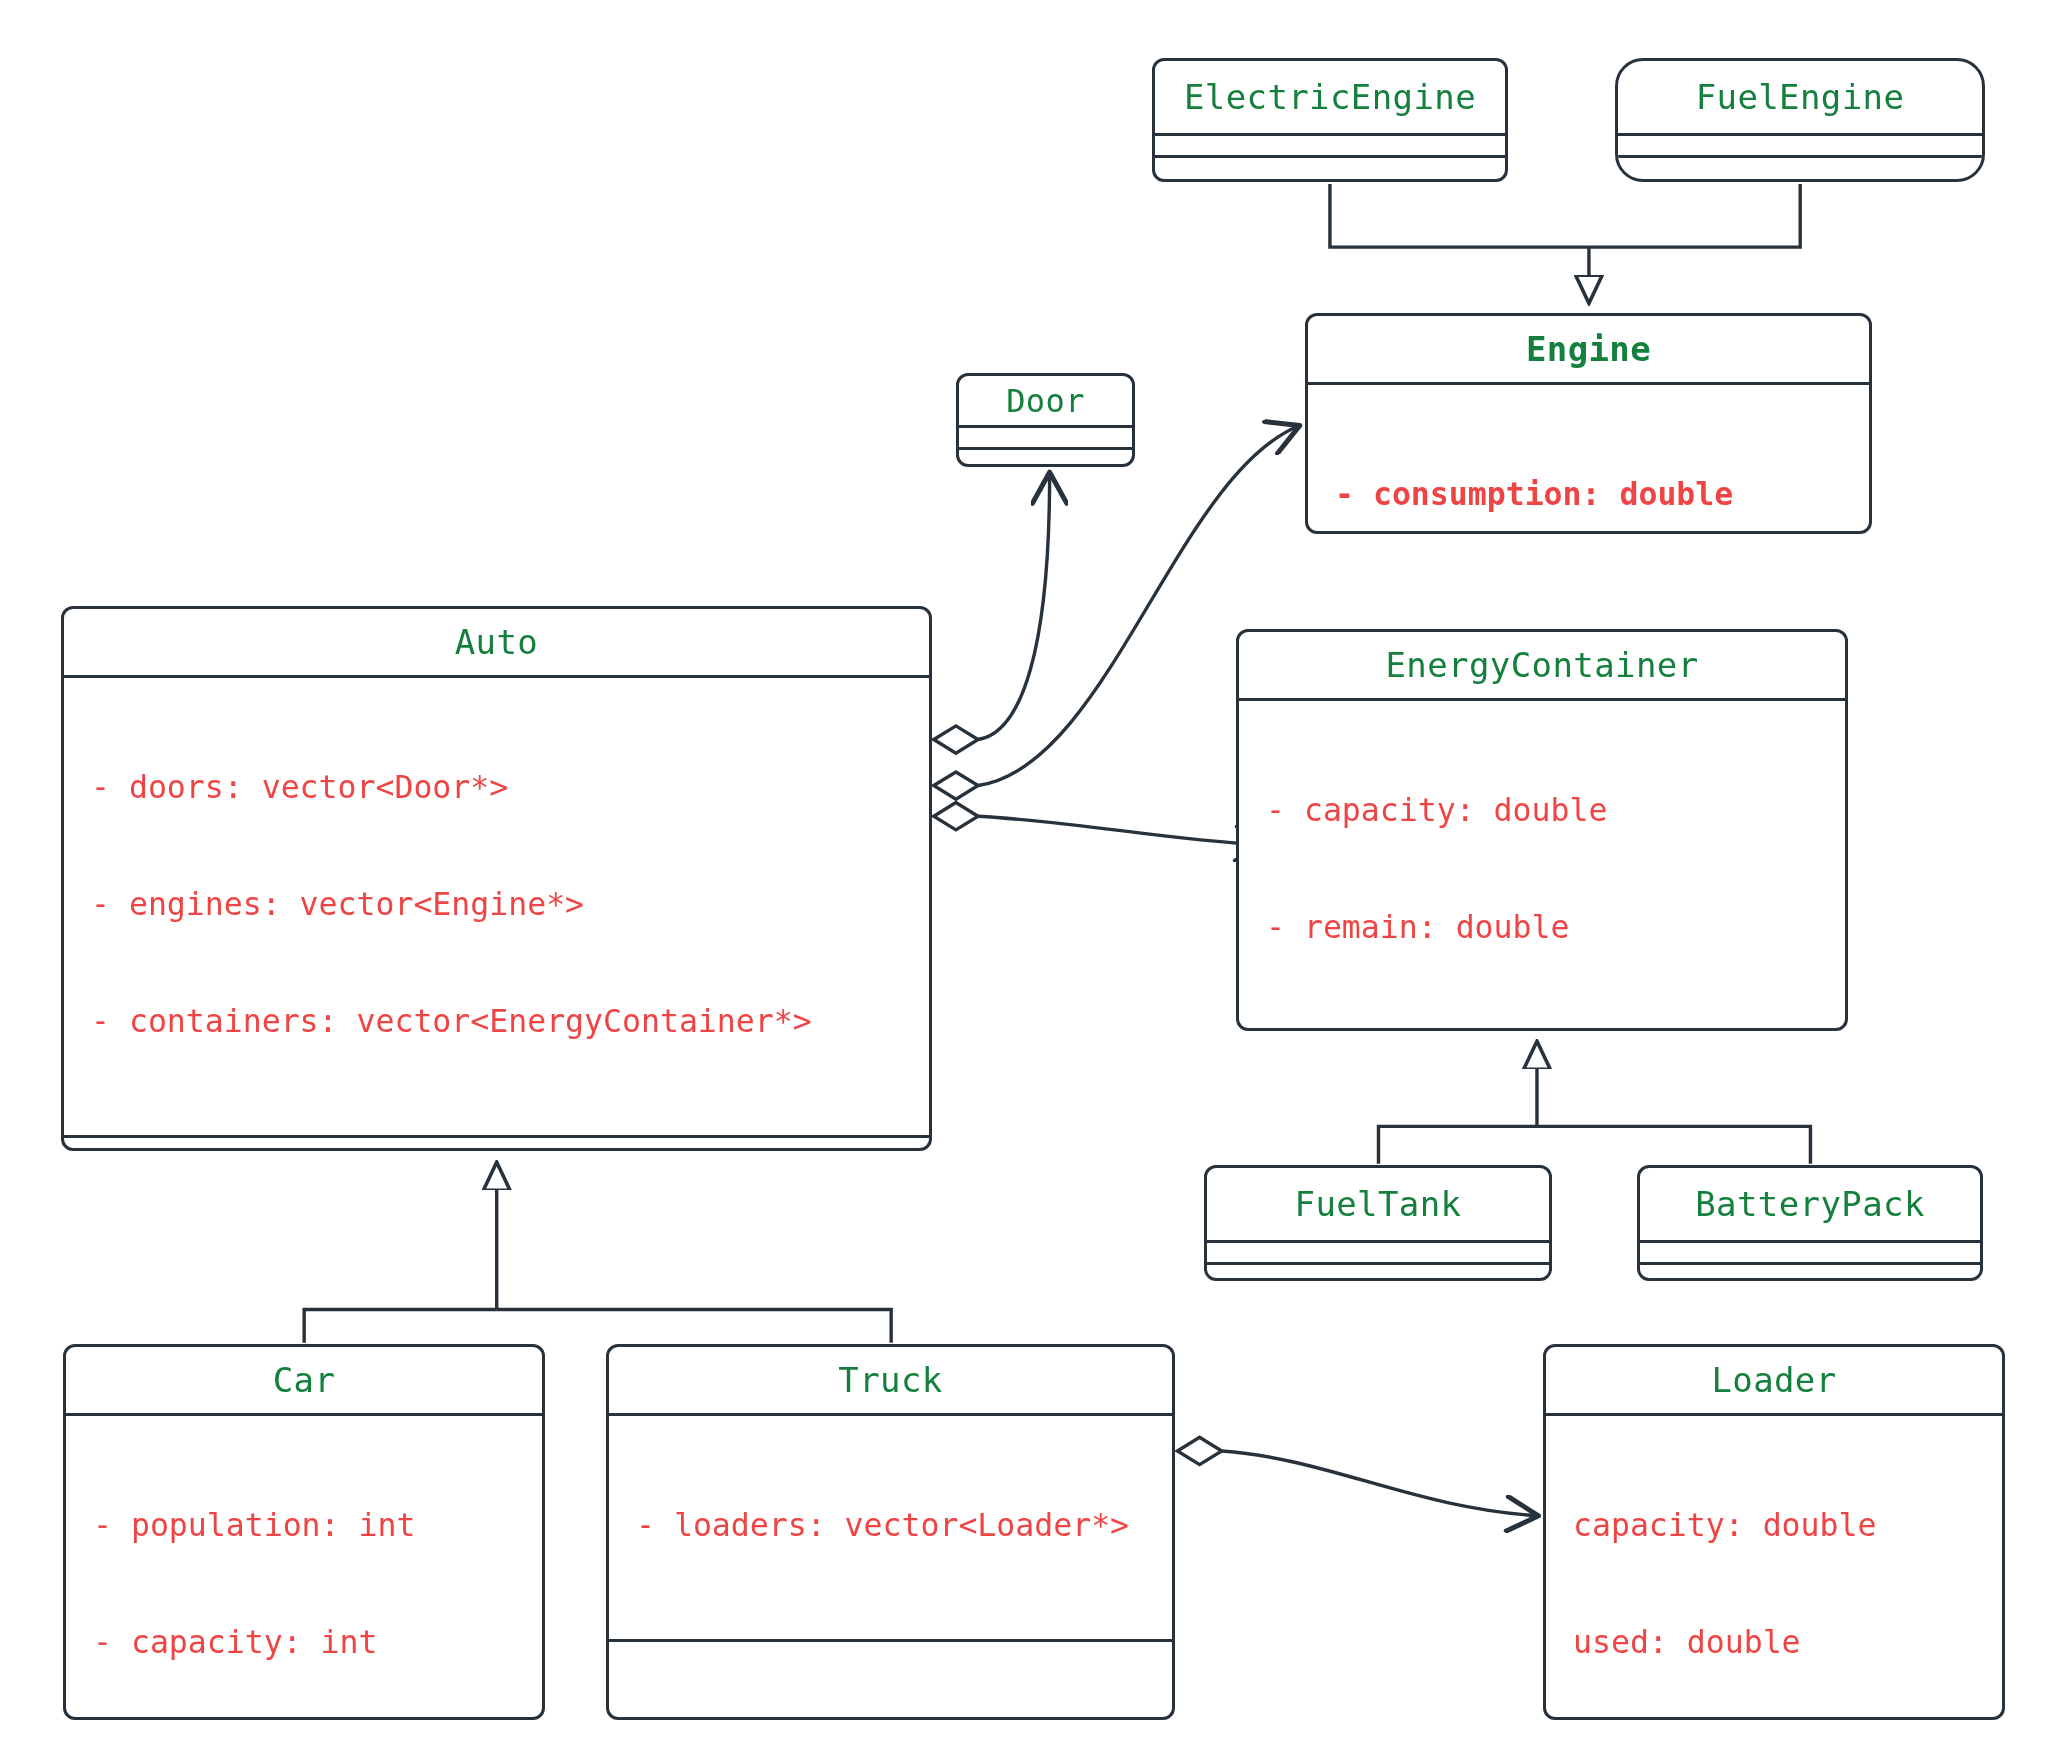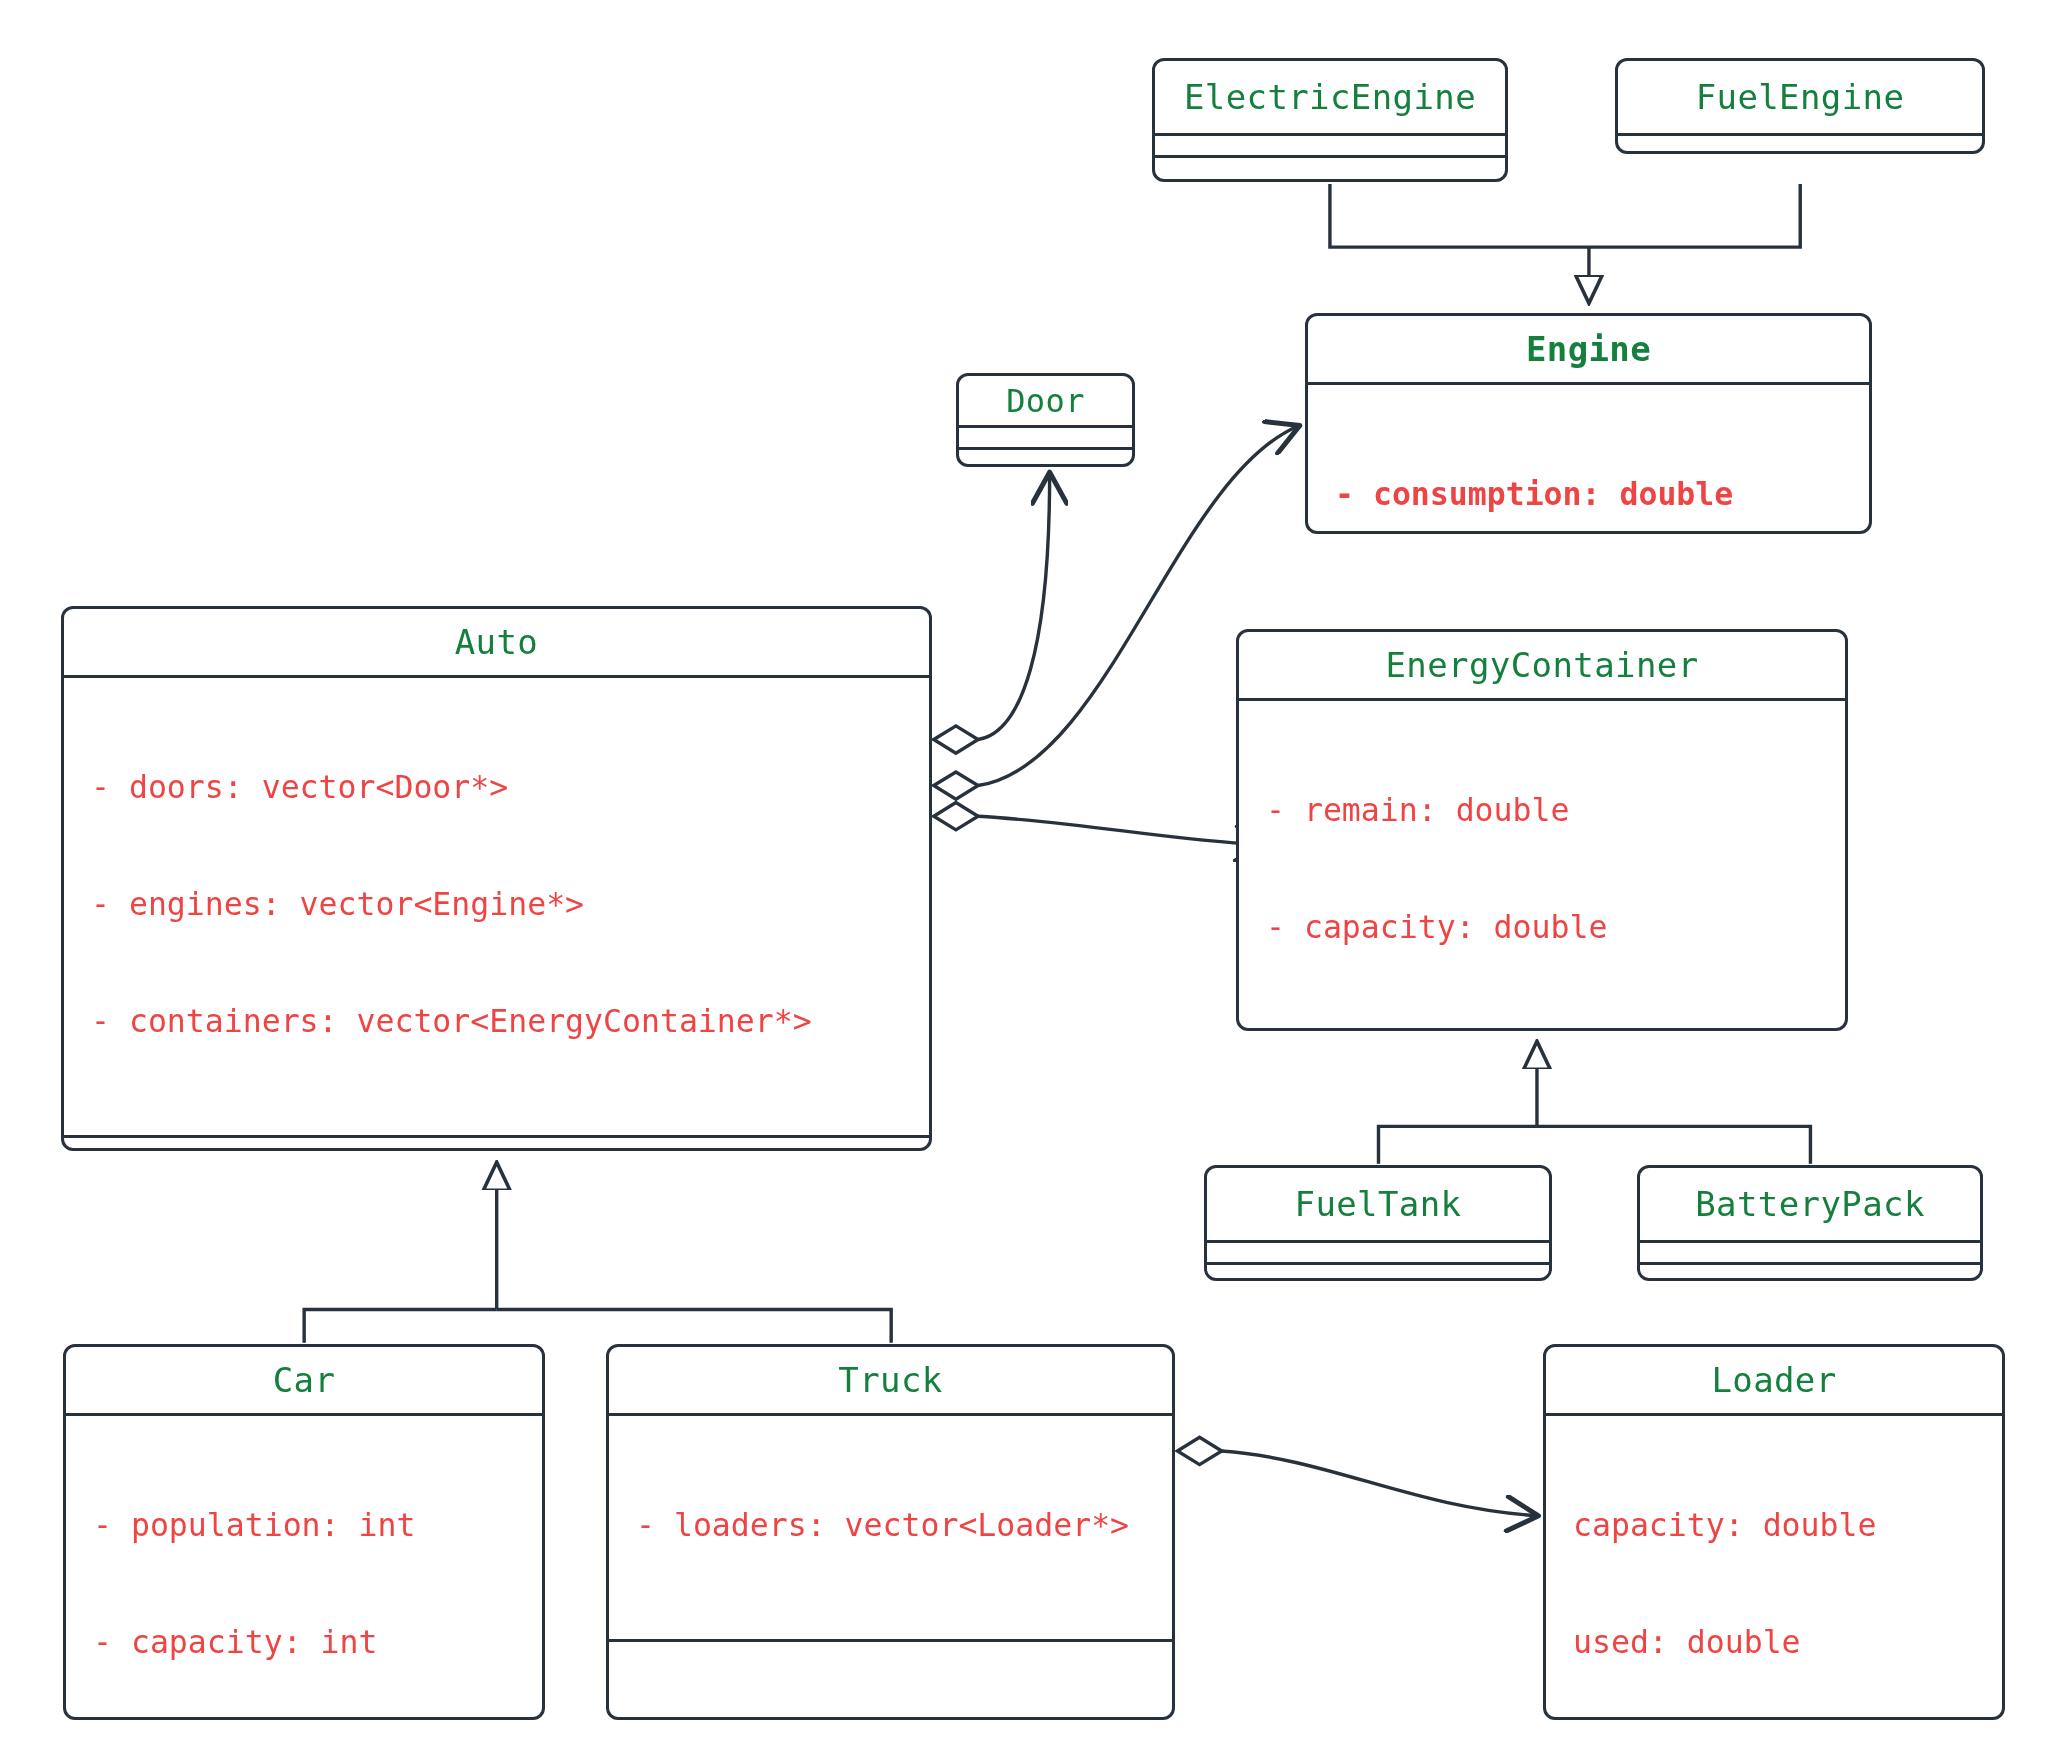--- a/index.html
+++ b/index.html
@@ -58,21 +58,21 @@
   }
   .compartment .row {
     white-space: pre;
     min-height: 1.24em;
   }
   .empty-strip {
     height: 19px;
   }
   
   #cls-electricengine { left: 1152px; top: 58px;  width: 356px; height: 124px; }
-  #cls-fuelengine     { left: 1615px; top: 58px;  width: 370px; height: 96px; }
+  #cls-fuelengine     { left: 1615px; top: 58px;  width: 370px; height: 124px; border-radius: 28px; }
   #cls-engine         { left: 1305px; top: 313px; width: 567px; height: 221px; font-weight: bold; }
   #cls-door           { left: 956px; top: 373px; width: 179px; height: 94px; }
   #cls-auto           { left: 61px;   top: 606px; width: 871px; height: 545px; }
   #cls-energycontainer{ left: 1236px; top: 629px; width: 612px; height: 402px; }
   #cls-fueltank       { left: 1204px; top: 1165px; width: 348px; height: 116px; }
   #cls-batterypack    { left: 1637px; top: 1165px; width: 346px; height: 116px; }
   #cls-car            { left: 63px;   top: 1344px; width: 482px; height: 376px; }
   #cls-truck          { left: 606px;  top: 1344px; width: 569px; height: 376px; }
   #cls-loader         { left: 1543px; top: 1344px; width: 462px; height: 376px; }
 
@@ -189,22 +189,22 @@
       
       
       
     </div>
   </div>
 
   <div class="cls" id="cls-energycontainer">
     <div class="cls-title">EnergyContainer</div>
     <div class="sep"></div>
     <div class="compartment">
+      <div class="row">- capacity: double</div>
       <div class="row">- remain: double</div>
-      <div class="row">- capacity: double</div>
     </div>
 
   </div>
 
   <div class="cls" id="cls-fueltank">
     <div class="cls-title">FuelTank</div>
     <div class="sep"></div>
     <div class="empty-strip"></div>
     <div class="sep"></div>
     <div class="empty-strip"></div>

